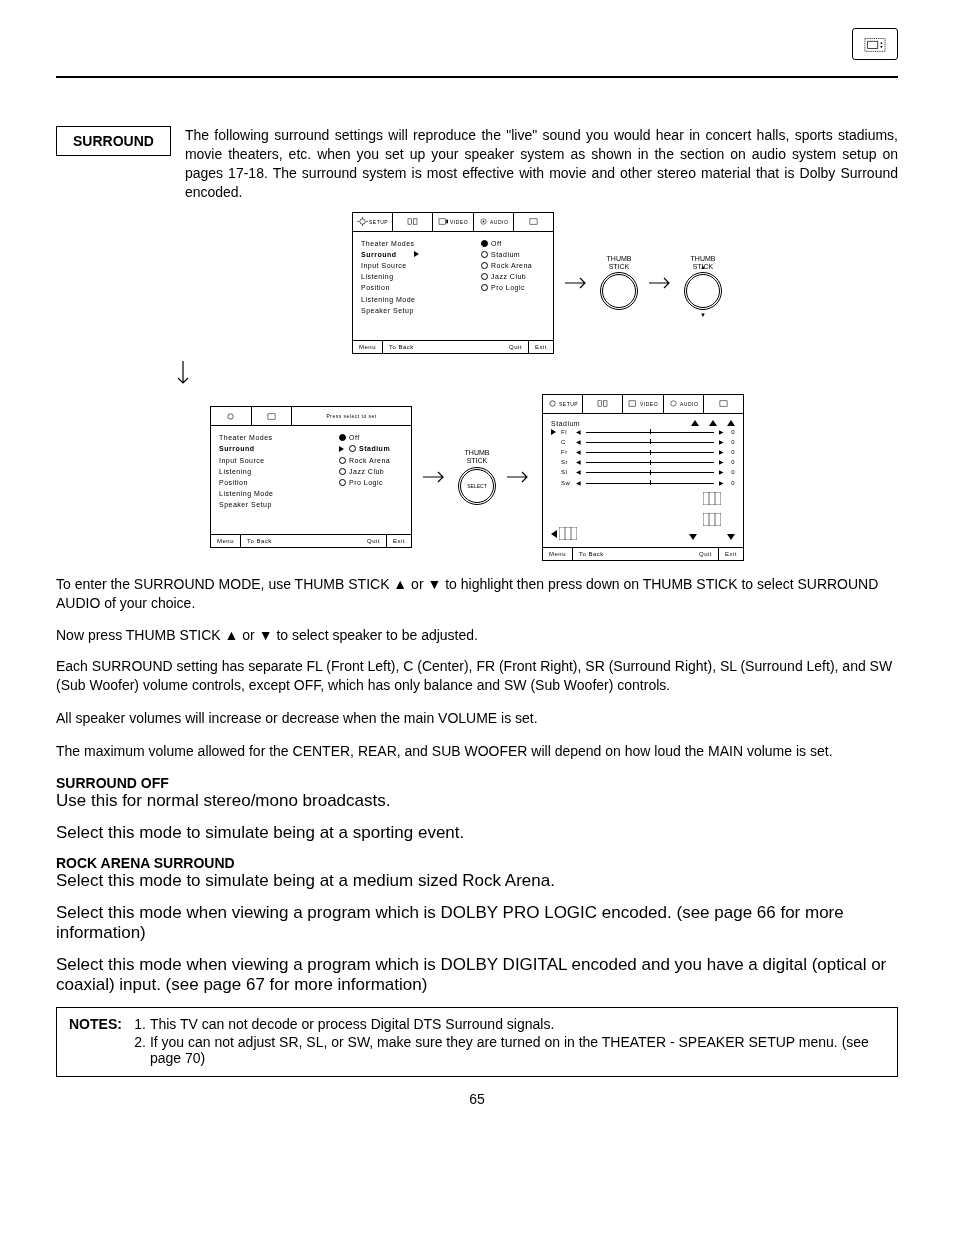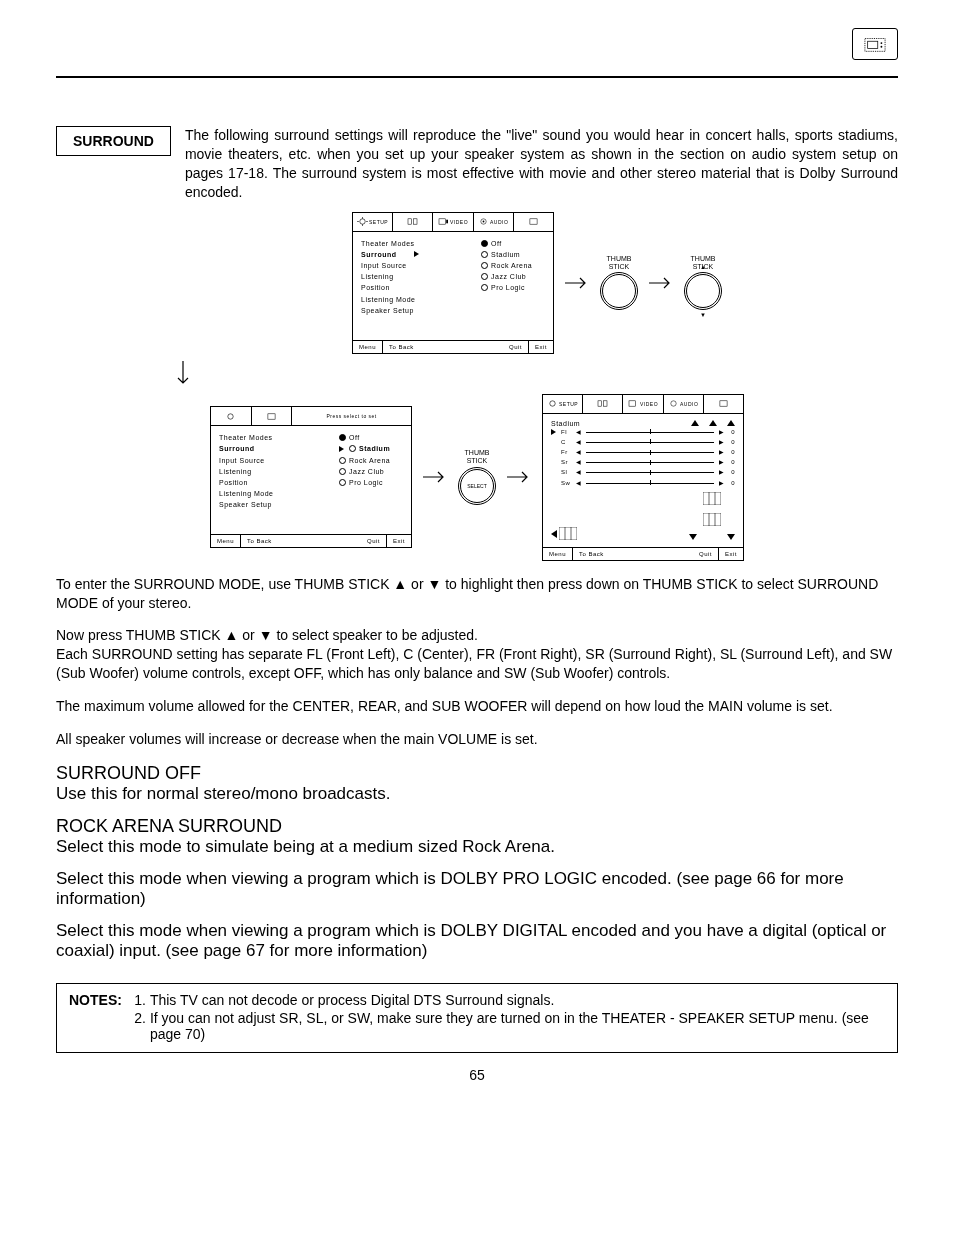--- a/index.html
+++ b/index.html
@@ -44,23 +44,23 @@
   .tri{display:inline-block;width:0;height:0}
   .tri.up{border-left:4px solid transparent;border-right:4px solid transparent;border-bottom:6px solid #000}
   .tri.down{border-left:4px solid transparent;border-right:4px solid transparent;border-top:6px solid #000}
   .tri.left{border-top:4px solid transparent;border-bottom:4px solid transparent;border-right:6px solid #000}
   .cluster{display:flex;flex-direction:column;gap:3px;align-items:center}
   .cluster-row{display:flex;gap:10px}
   .bar-icon svg{width:18px;height:13px}
   
   .body-text{font-size:14px;line-height:1.35;margin-bottom:14px}
   .body-text p{margin:0 0 14px 0}
-  .mode-title{font-weight:normal;font-size:18px;margin-top:6px}
+  .mode-title{font-weight:bold;font-size:14px;margin-top:6px}
   .mode-desc{font-size:17px;margin:0 0 12px 0}
-  .notes{border:1px solid #000;padding:8px 12px;font-size:14px;margin-top:22px}
+  .notes{border:1px solid #000;padding:8px 12px;font-size:14px;margin-top:12px}
   .notes-row{display:flex;gap:6px}
   .notes-label{font-weight:bold}
   .notes-list{margin:0;padding-left:22px}
   .notes-list li{margin-bottom:2px}
   .page-num{text-align:center;font-size:14px;margin-top:14px}
   .sym{font-family:Arial,sans-serif}
   .right-arrow-solid{display:inline-block;width:0;height:0;border-top:3px solid transparent;border-bottom:3px solid transparent;border-left:5px solid #000;margin-right:2px}
   .ud-arrows{display:flex;flex-direction:column;align-items:center;gap:1px}
   .ud-arrows span{font-size:6px;line-height:1}
 </style>
@@ -410,32 +410,33 @@
           <div class="sep">To Back</div>
           <div class="grow"></div>
           <div>Quit</div>
           <div class="sep">Exit</div>
         </div>
       </div>
     </div>
   </div>
 
   <div class="body-text">
-    <p>To enter the SURROUND MODE, use THUMB STICK ▲ or ▼ to highlight then press down on THUMB STICK to select SURROUND MODE of your stereo.</p>
-    <p style="margin-bottom:0">Now press THUMB STICK ▲ or ▼ to select speaker to be adjusted.</p>
+    <p>To enter the SURROUND MODE, use THUMB STICK ▲ or ▼ to highlight then press down on THUMB STICK to select SURROUND AUDIO of your choice.</p>
+    <p style="margin-bottom:12px">Now press THUMB STICK ▲ or ▼ to select speaker to be adjusted.</p>
     <p>Each SURROUND setting has separate FL (Front Left), C (Center), FR (Front Right), SR (Surround Right), SL (Surround Left), and SW (Sub Woofer) volume controls, except OFF, which has only balance and SW (Sub Woofer) controls.</p>
+    <p>All speaker volumes will increase or decrease when the main VOLUME is set.</p>
     <p>The maximum volume allowed for the CENTER, REAR, and SUB WOOFER will depend on how loud the MAIN volume is set.</p>
-    <p>All speaker volumes will increase or decrease when the main VOLUME is set.</p>
   </div>
 
   <div>
     <div class="mode-title">SURROUND OFF</div>
     <div class="mode-desc">Use this for normal stereo/mono broadcasts.</div>
   </div>
   <div>
+    <div class="mode-desc">Select this mode to simulate being at a sporting event.</div>
   </div>
   <div>
     <div class="mode-title">ROCK ARENA SURROUND</div>
     <div class="mode-desc">Select this mode to simulate being at a medium sized Rock Arena.</div>
   </div>
   <div>
     <div class="mode-desc">Select this mode when viewing a program which is DOLBY PRO LOGIC encoded.  (see page 66 for more information)</div>
   </div>
   <div>
     <div class="mode-desc">Select this mode when viewing a program which is DOLBY DIGITAL encoded and you have a digital (optical or coaxial) input.  (see page 67 for more information)</div>

